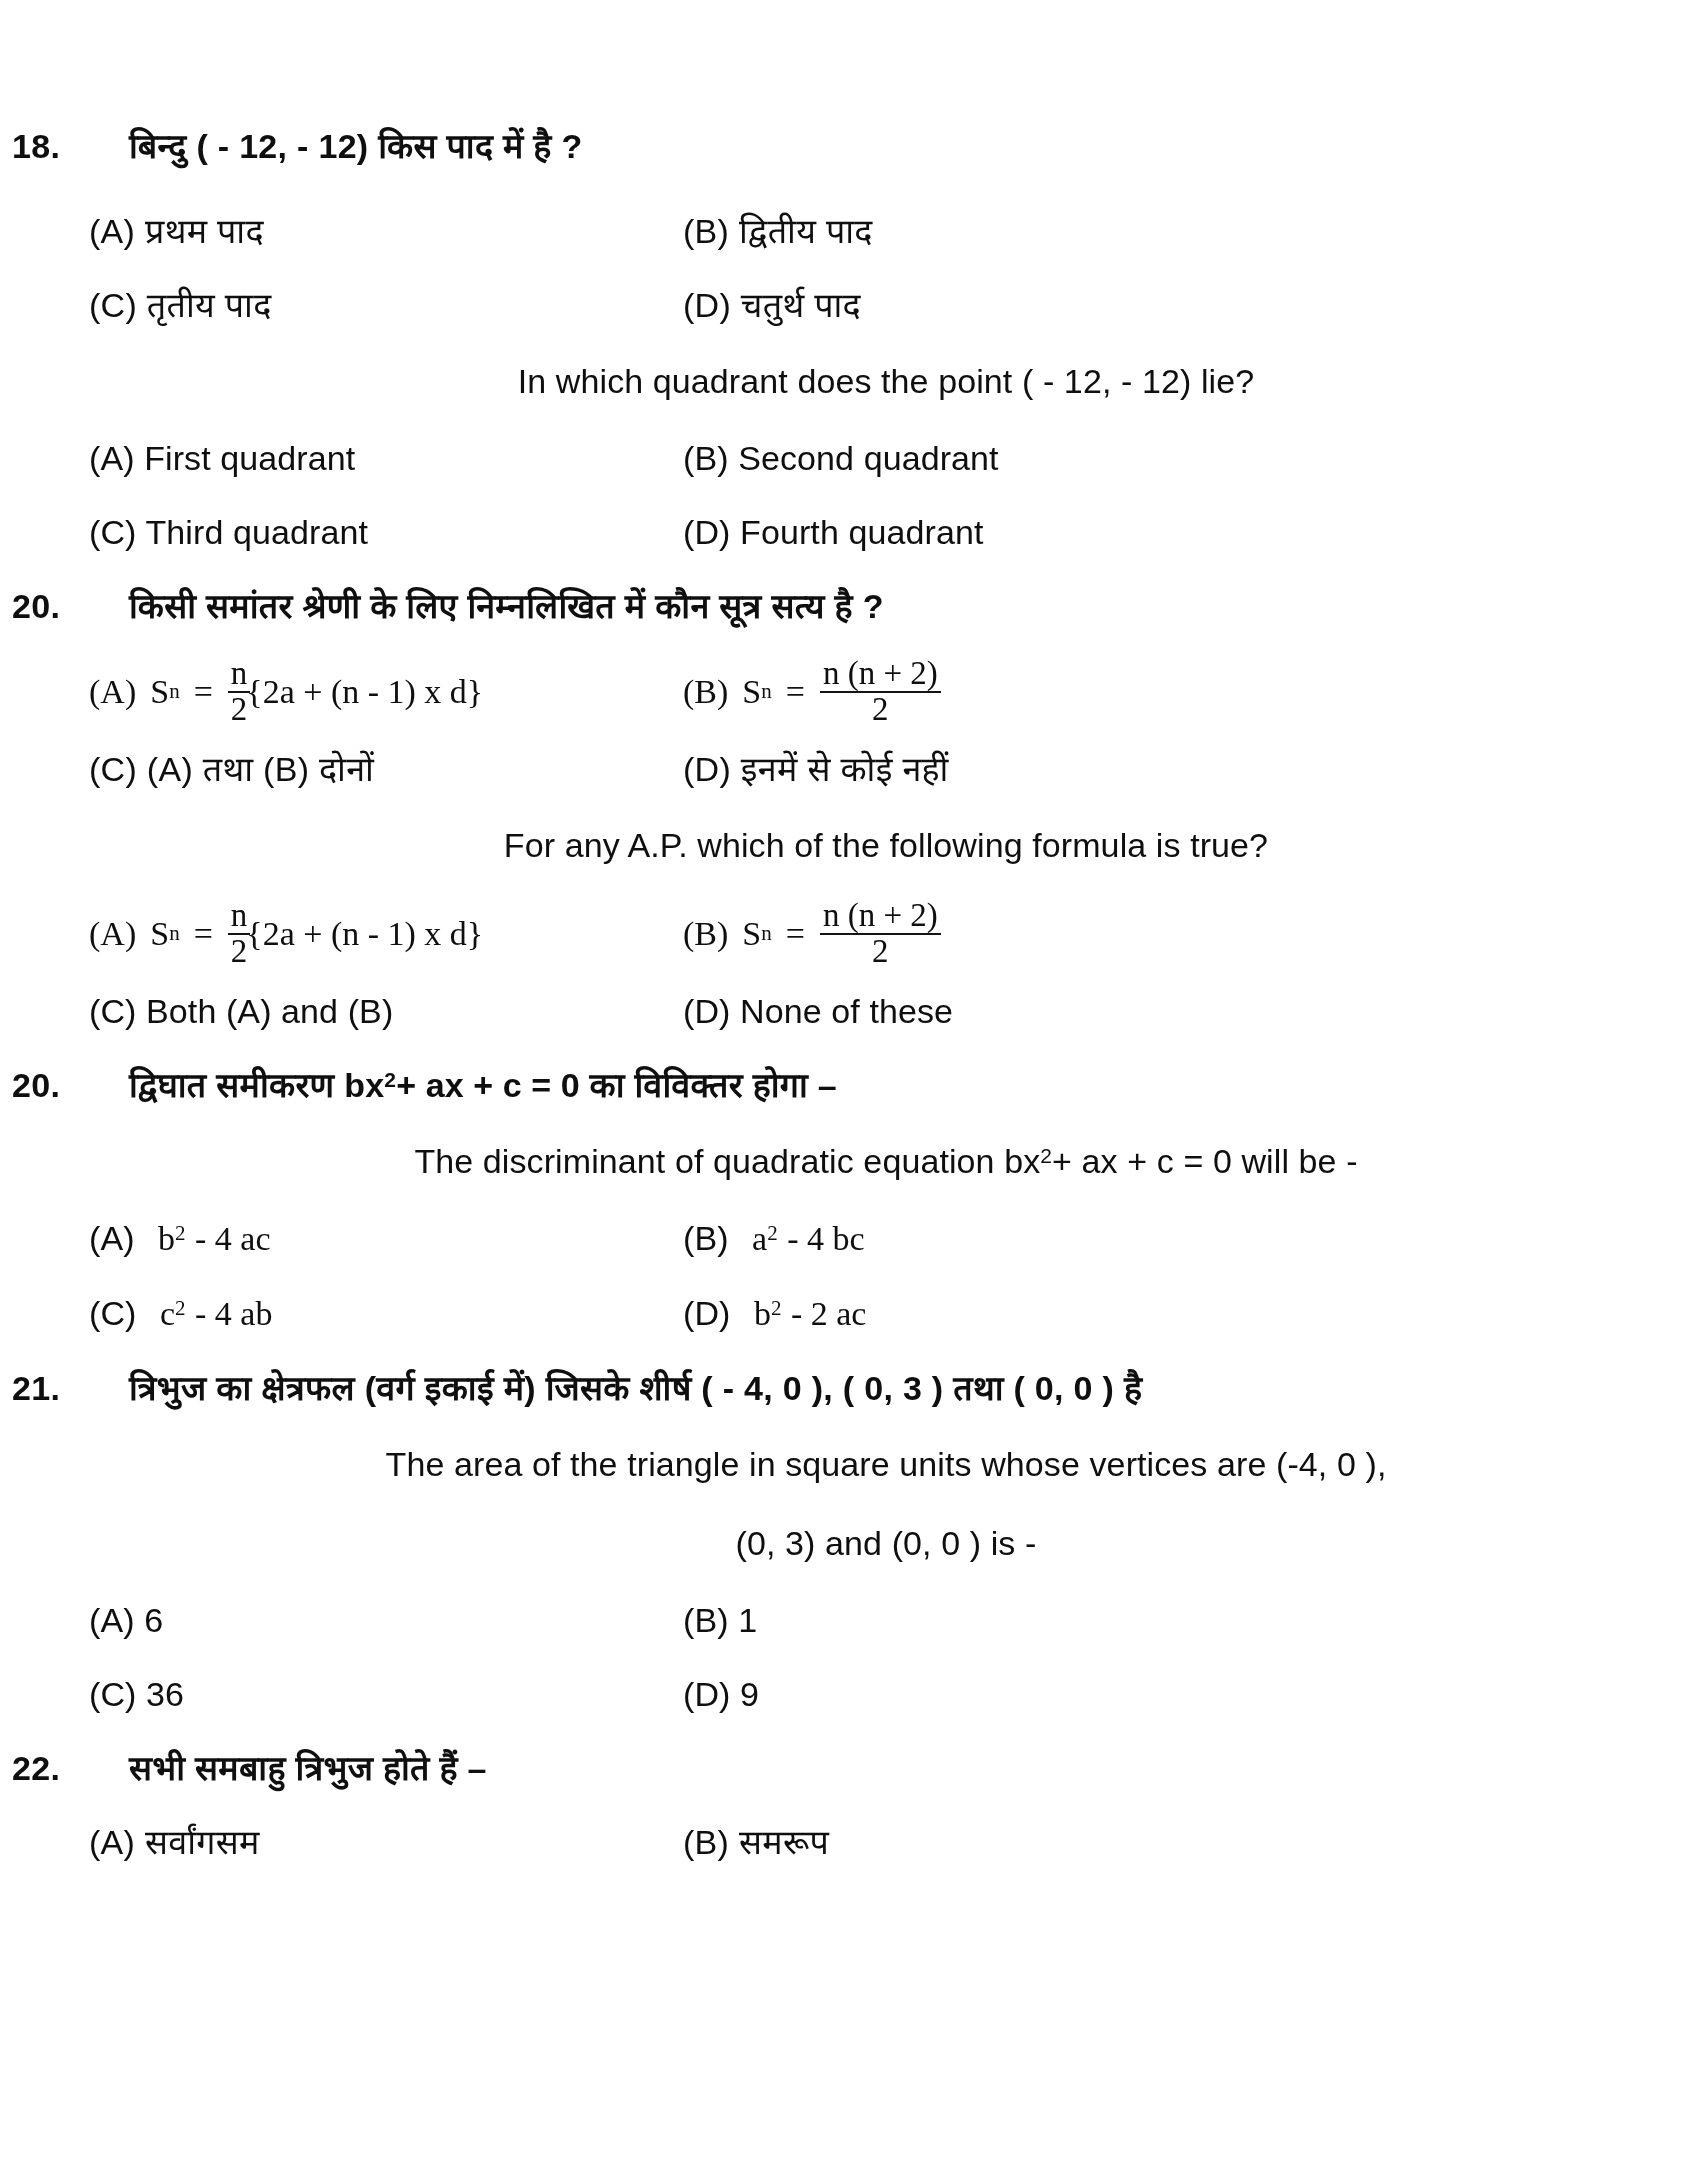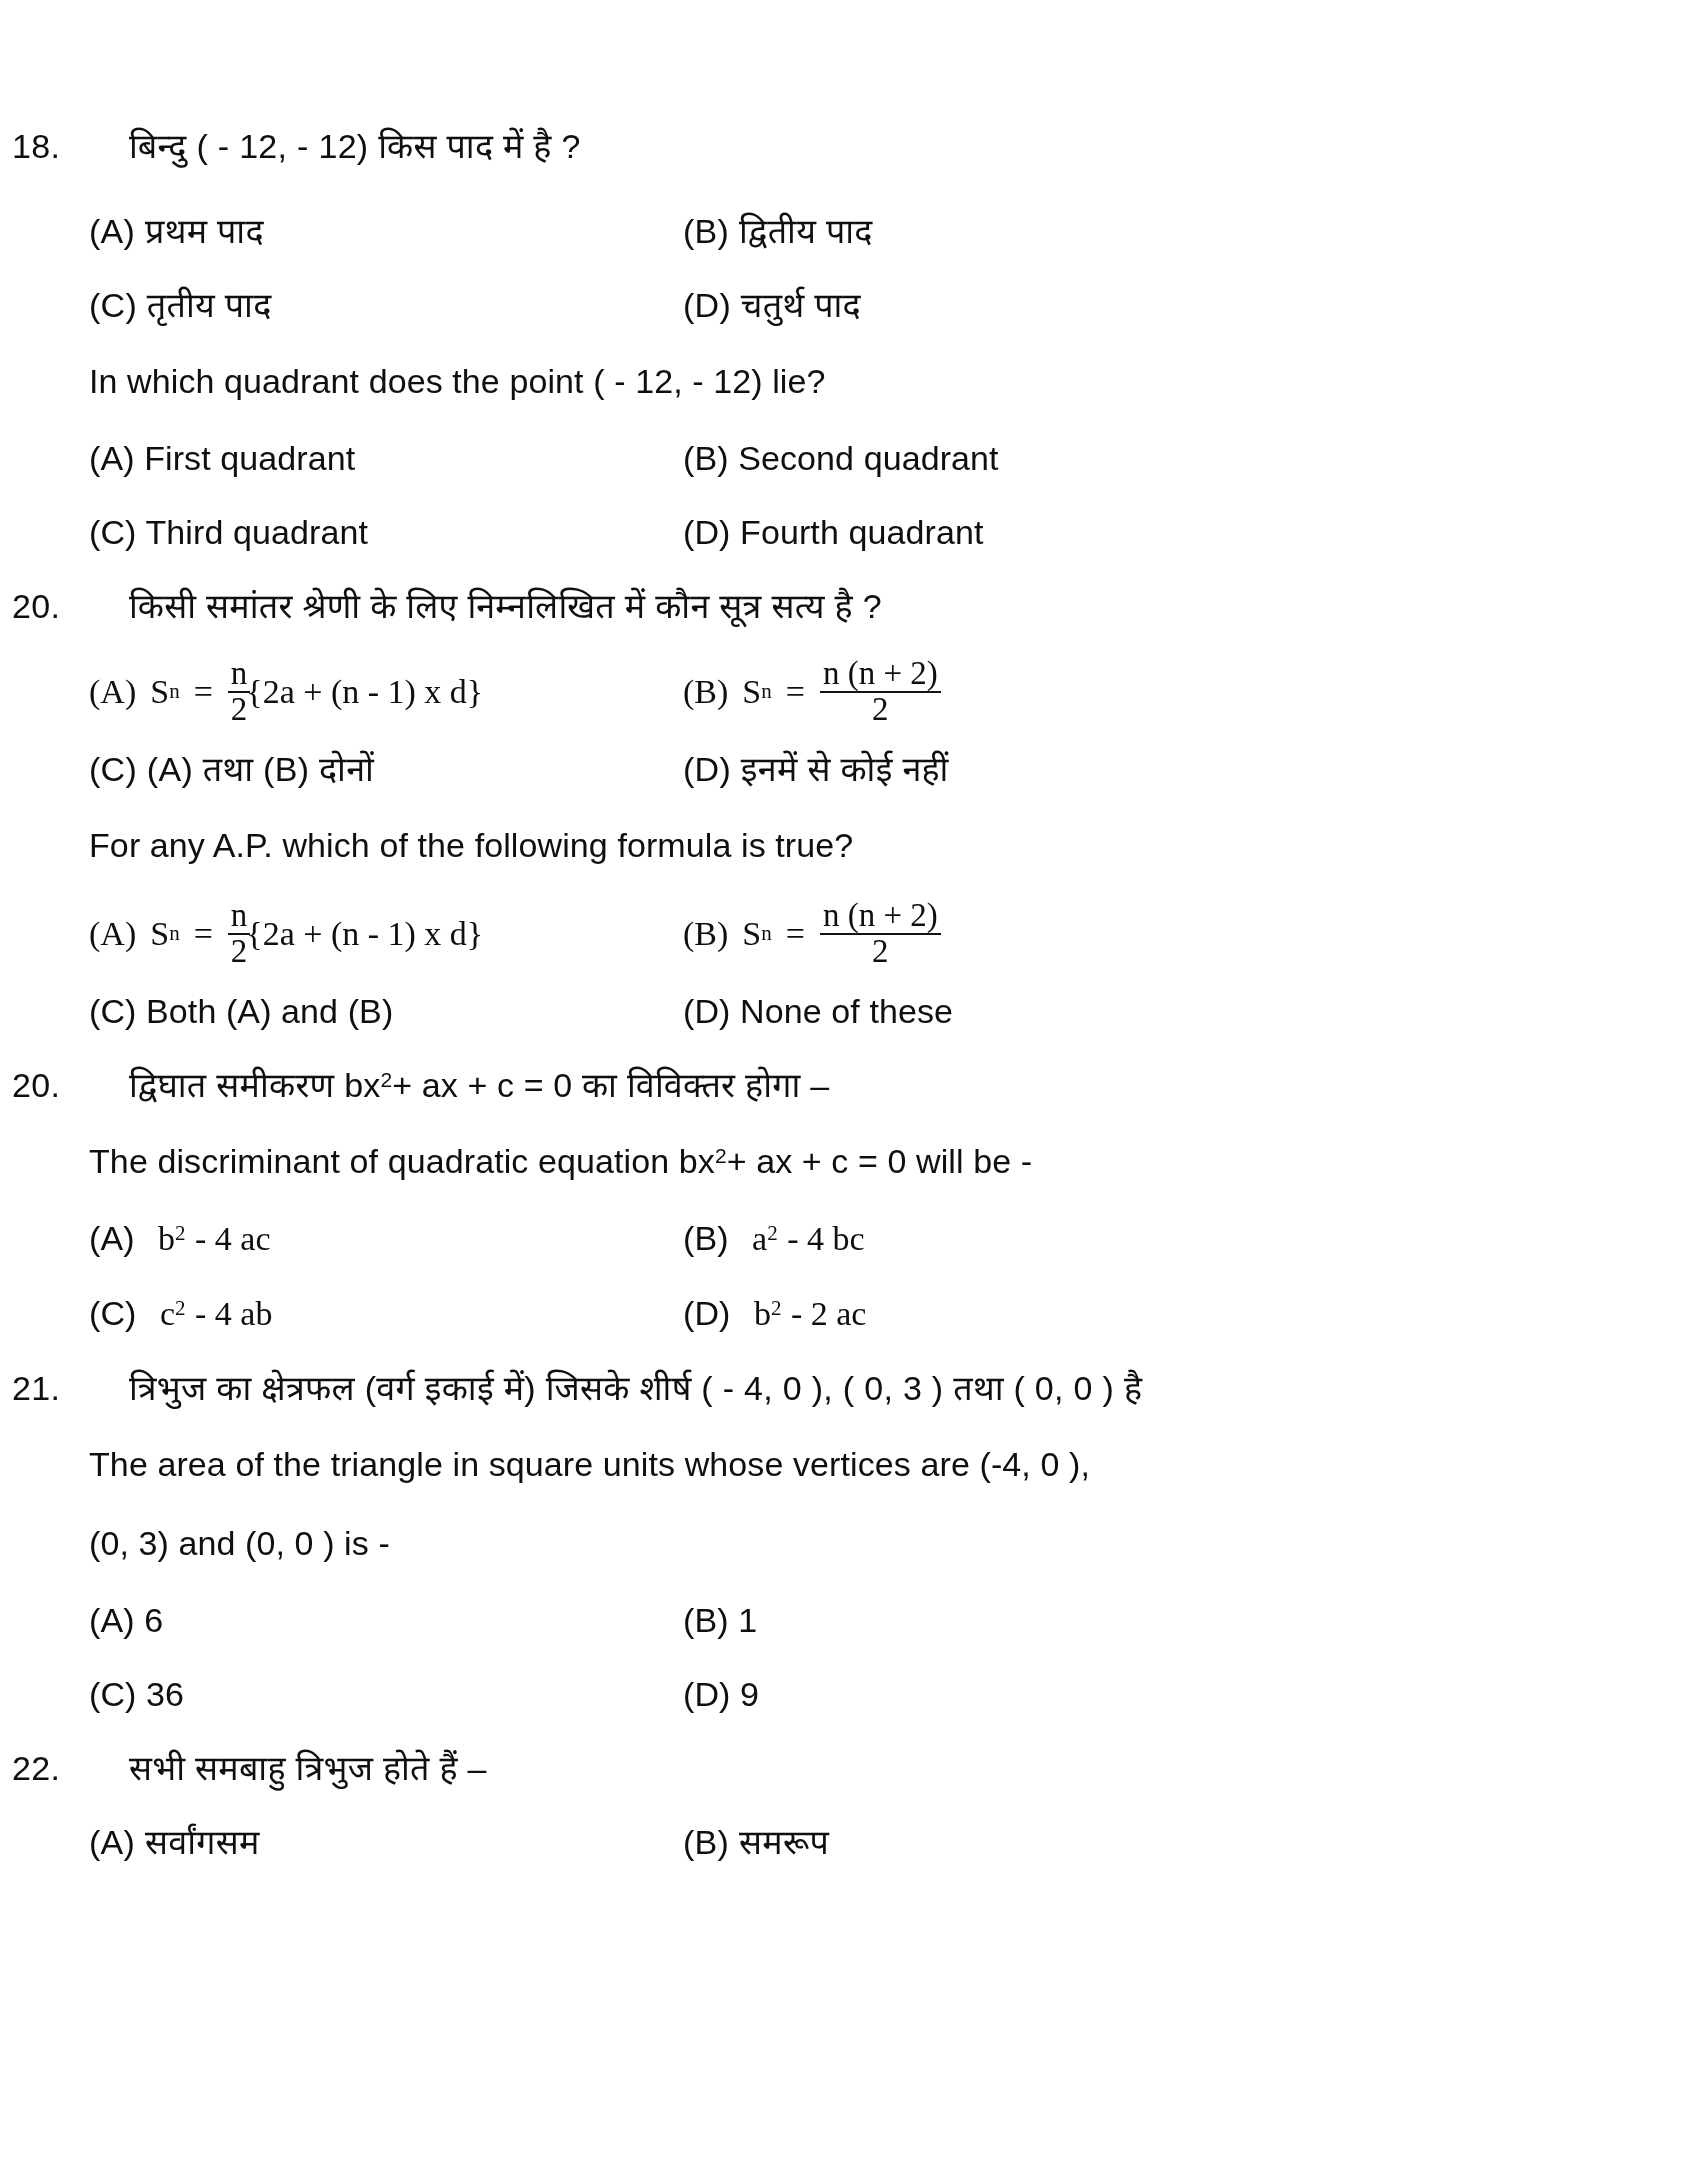--- a/index.html
+++ b/index.html
@@ -24,20 +24,21 @@
 
   
   .q-block {
     position: relative;
     margin: 0;
   }
   .q-row {
     display: flex;
     align-items: flex-end;
     margin: 0;
+    font-weight: bold;
   }
   .q-num {
     width: 89px;
     flex: 0 0 89px;
     text-align: left;
     padding-left: 12px;
     box-sizing: border-box;
     font-size: 35px;
     line-height: 1.0;
     letter-spacing: 0.5px;
@@ -59,20 +60,21 @@
     font-size: 34px;
     letter-spacing: 0.1px;
   }
 
   
   .opt-row {
     display: flex;
     align-items: flex-start;
     padding-left: 89px;
     box-sizing: border-box;
+    justify-content: center;
   }
   .opt {
     box-sizing: border-box;
     font-size: 34px;
     line-height: 1.0;
   }
   .opt-a { flex: 0 0 594px; width: 594px; }
   .opt-b { flex: 1 1 auto; }
 
   .lab {

